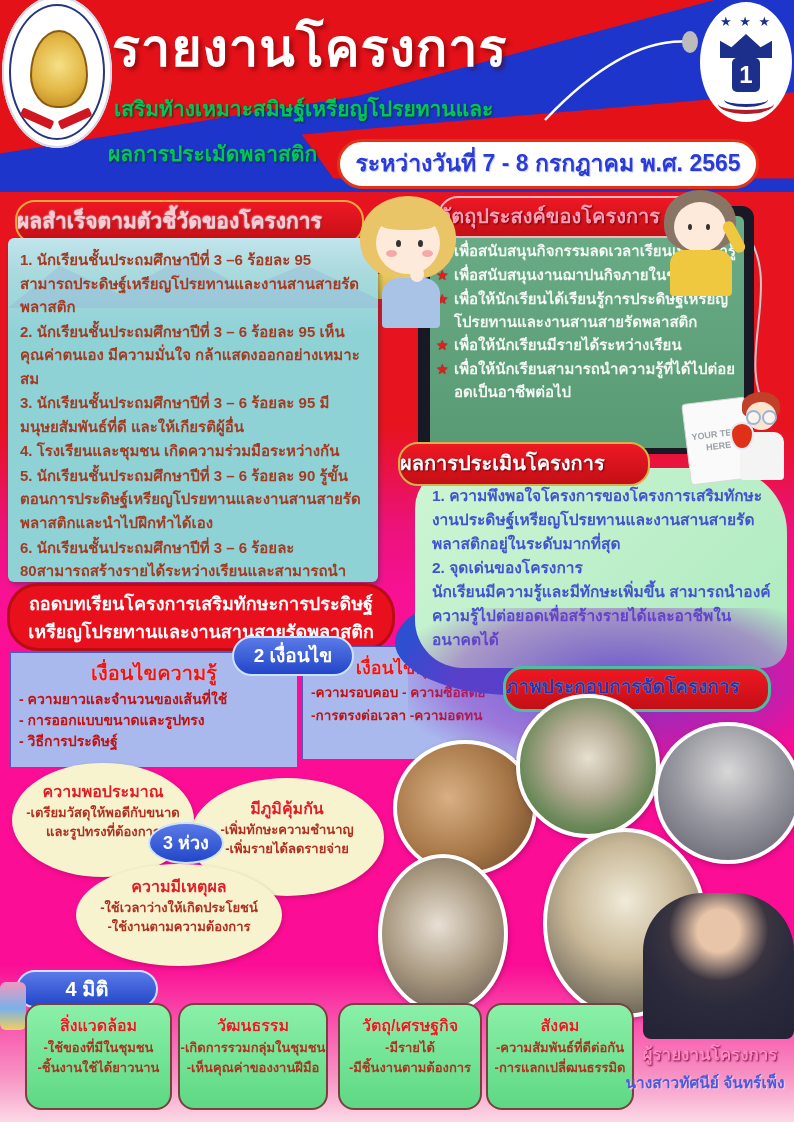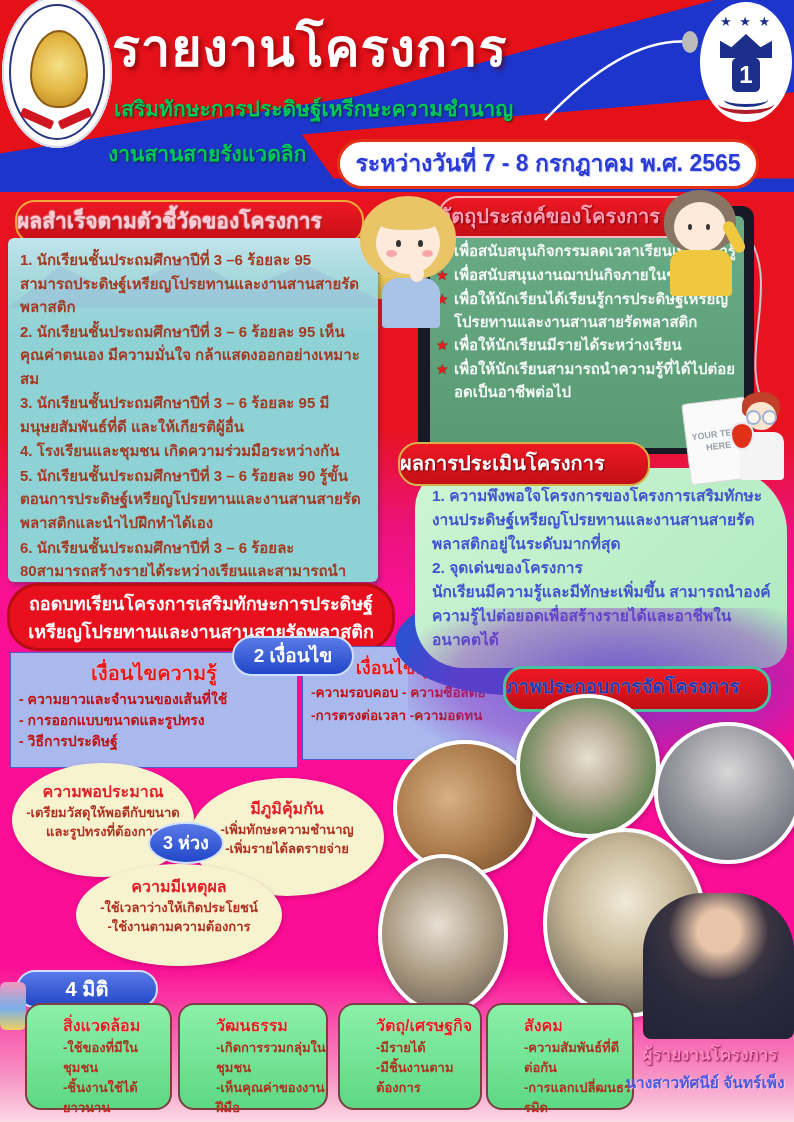--- a/index.html
+++ b/index.html
@@ -152,21 +152,21 @@
   .bubble .b-head{color:#e02020;font-weight:800;font-size:16px;text-shadow:0 0 1px #fff;}
   .bubble .b-line{color:#b03020;font-weight:700;font-size:13px;line-height:1.45;}
   .bubble-1{left:12px;top:763px;width:182px;height:114px;padding-top:16px;text-align:center;}
   .bubble-2{left:190px;top:778px;width:194px;height:118px;padding-top:18px;}
   .bubble-3{left:76px;top:864px;width:206px;height:102px;padding-top:10px;}
   .rings-badge{left:148px;top:822px;width:76px;height:42px;border-radius:50%;font-size:18px;line-height:38px;}
 
   
   .dim-badge{left:16px;top:970px;width:142px;height:38px;border-radius:20px;font-size:20px;line-height:34px;}
   .dim-box{top:1003px;height:107px;background:linear-gradient(180deg,#8af0a8 0%,#5ed884 100%);
-    border:2px solid #7a4040;border-radius:16px;box-sizing:border-box;text-align:left;padding-top:8px;padding-left:36px;}
+    border:2px solid #7a4040;border-radius:16px;box-sizing:border-box;text-align:center;padding-top:8px;}
   .dim-box .d-head{color:#e02020;font-weight:800;font-size:16px;text-shadow:0 0 1px #fff;}
   .dim-box .d-line{color:#b03020;font-weight:700;font-size:13px;line-height:1.55;}
   .dim-1{left:25px;width:147px;}
   .dim-2{left:178px;width:150px;}
   .dim-3{left:338px;width:144px;}
   .dim-4{left:486px;width:148px;}
 
   
   .reporter-photo{left:643px;top:893px;width:151px;height:146px;border-radius:40% 40% 8px 8px;
     background:radial-gradient(circle at 50% 26%,#e8c4a8 0%,#e8c4a8 16%,#3a3440 38%,#2a2a3c 58%,#232336 100%);}
@@ -192,22 +192,22 @@
   </svg>
 
   <div class="abs school-logo">
     <div class="ring"></div>
     <div class="seal"></div>
     <div class="ribbon-l"></div>
     <div class="ribbon-r"></div>
   </div>
 
   <div class="abs header-title">รายงานโครงการ</div>
-  <div class="abs subtitle1">เสริมทักษะการประดิษฐ์เหรีกษะความชำนาญ</div>
-  <div class="abs subtitle2">งานสานสายรังแวดลิก</div>
+  <div class="abs subtitle1">เสริมทัางเหมาะสมิษฐ์เหรียญโปรยทานและ</div>
+  <div class="abs subtitle2">ผลการประเมัดพลาสติก</div>
   <div class="abs date-banner">ระหว่างวันที่  7 - 8 กรกฎาคม พ.ศ. 2565</div>
 
   <div class="abs award">
     <div class="stars">★ ★ ★</div>
     <div class="crown"></div>
     <div class="one">1</div>
     <div class="book"></div>
     <div class="book2"></div>
   </div>
 

